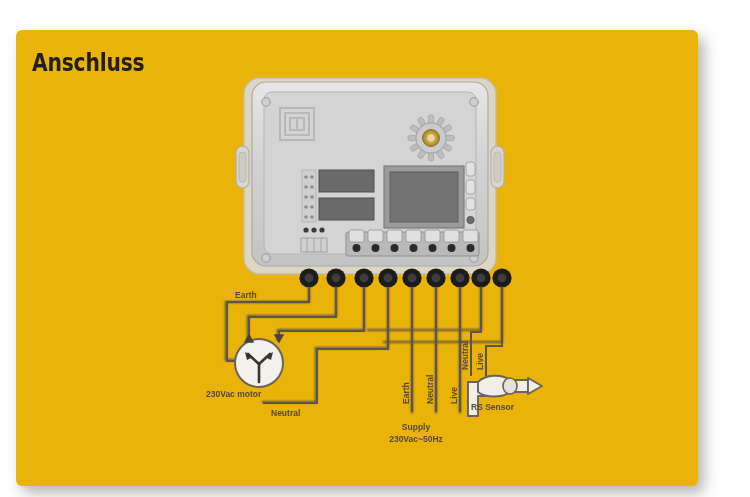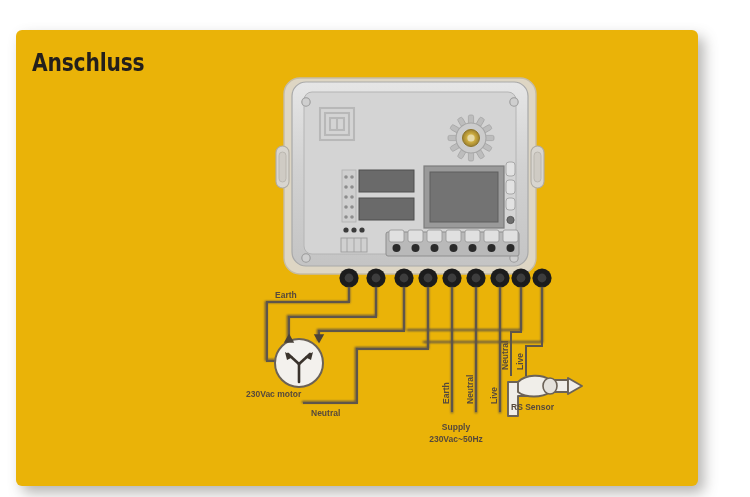--- a/index.html
+++ b/index.html
@@ -30,21 +30,21 @@
     font-family:"DejaVu Sans Condensed","Liberation Sans",sans-serif;
     font-size:25px;
     font-weight:bold;
     letter-spacing:-0.2px;
     color:#231f1c;
     transform:scaleX(.9);
     transform-origin:left center;
   }
 
   
-  .diagram{position:absolute;left:0;top:0;width:682px;height:434px;margin-left:40px;}
+  .diagram{position:absolute;left:0;top:0;width:682px;height:434px;}
   .diagram svg{display:block;width:682px;height:434px;}
 
   
 </style>
 </head>
 <body>
 
 <div id="stage">
 
   <div class="panel">

